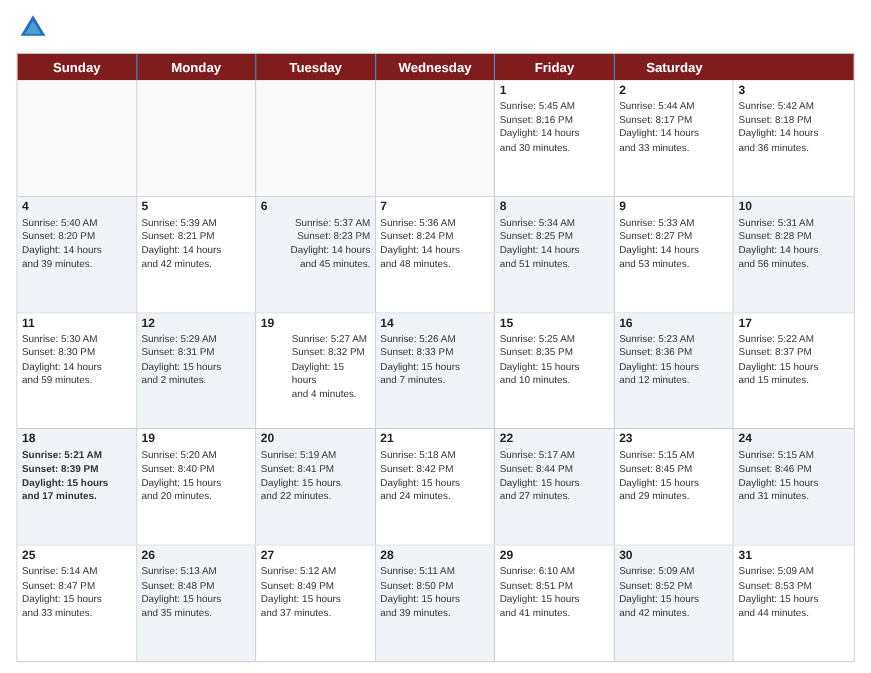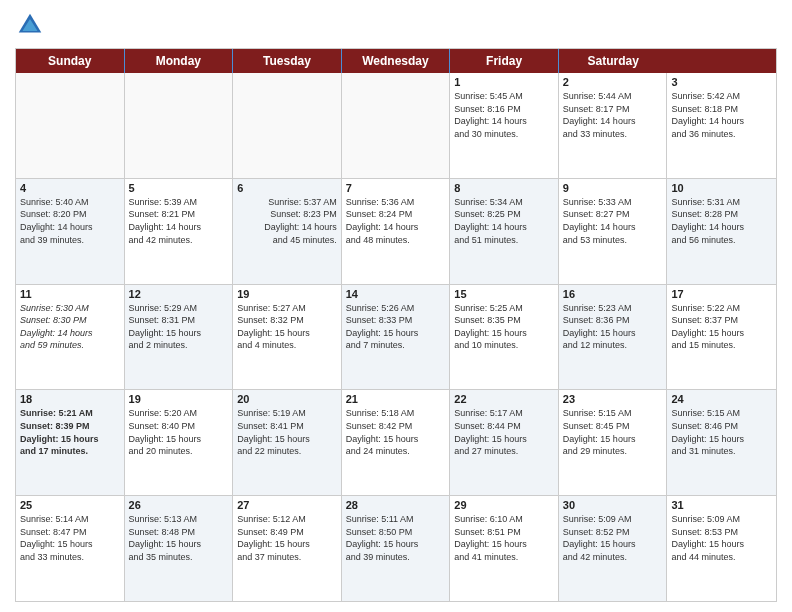--- a/index.html
+++ b/index.html
@@ -219,35 +219,35 @@
             <div class="day-num">10</div>
             <div class="cell-text" style="white-space: pre-line;">Sunrise: 5:31 AM
 Sunset: 8:28 PM
 Daylight: 14 hours
 and 56 minutes.</div>
           </div>
         </div>
         <div class="cal-row">
           <div class="cal-cell">
             <div class="day-num">11</div>
-            <div class="cell-text" style="white-space: pre-line; font-style: italic;">Sunrise: 5:30 AM
+            <div class="cell-text" style="white-space: pre-line;">Sunrise: 5:30 AM
 Sunset: 8:30 PM
 Daylight: 14 hours
 and 59 minutes.</div>
           </div>
           <div class="cal-cell shaded">
             <div class="day-num">12</div>
             <div class="cell-text" style="white-space: pre-line;">Sunrise: 5:29 AM
 Sunset: 8:31 PM
 Daylight: 15 hours
 and 2 minutes.</div>
           </div>
           <div class="cal-cell">
             <div class="day-num">19</div>
-            <div class="cell-text" style="white-space: pre-line;">Sunrise: 5:27 AM
+            <div class="cell-text" style="white-space: pre-line; margin-left: 28px;">Sunrise: 5:27 AM
 Sunset: 8:32 PM
 Daylight: 15 hours
 and 4 minutes.</div>
           </div>
           <div class="cal-cell shaded">
             <div class="day-num">14</div>
             <div class="cell-text" style="white-space: pre-line;">Sunrise: 5:26 AM
 Sunset: 8:33 PM
 Daylight: 15 hours
 and 7 minutes.</div>

